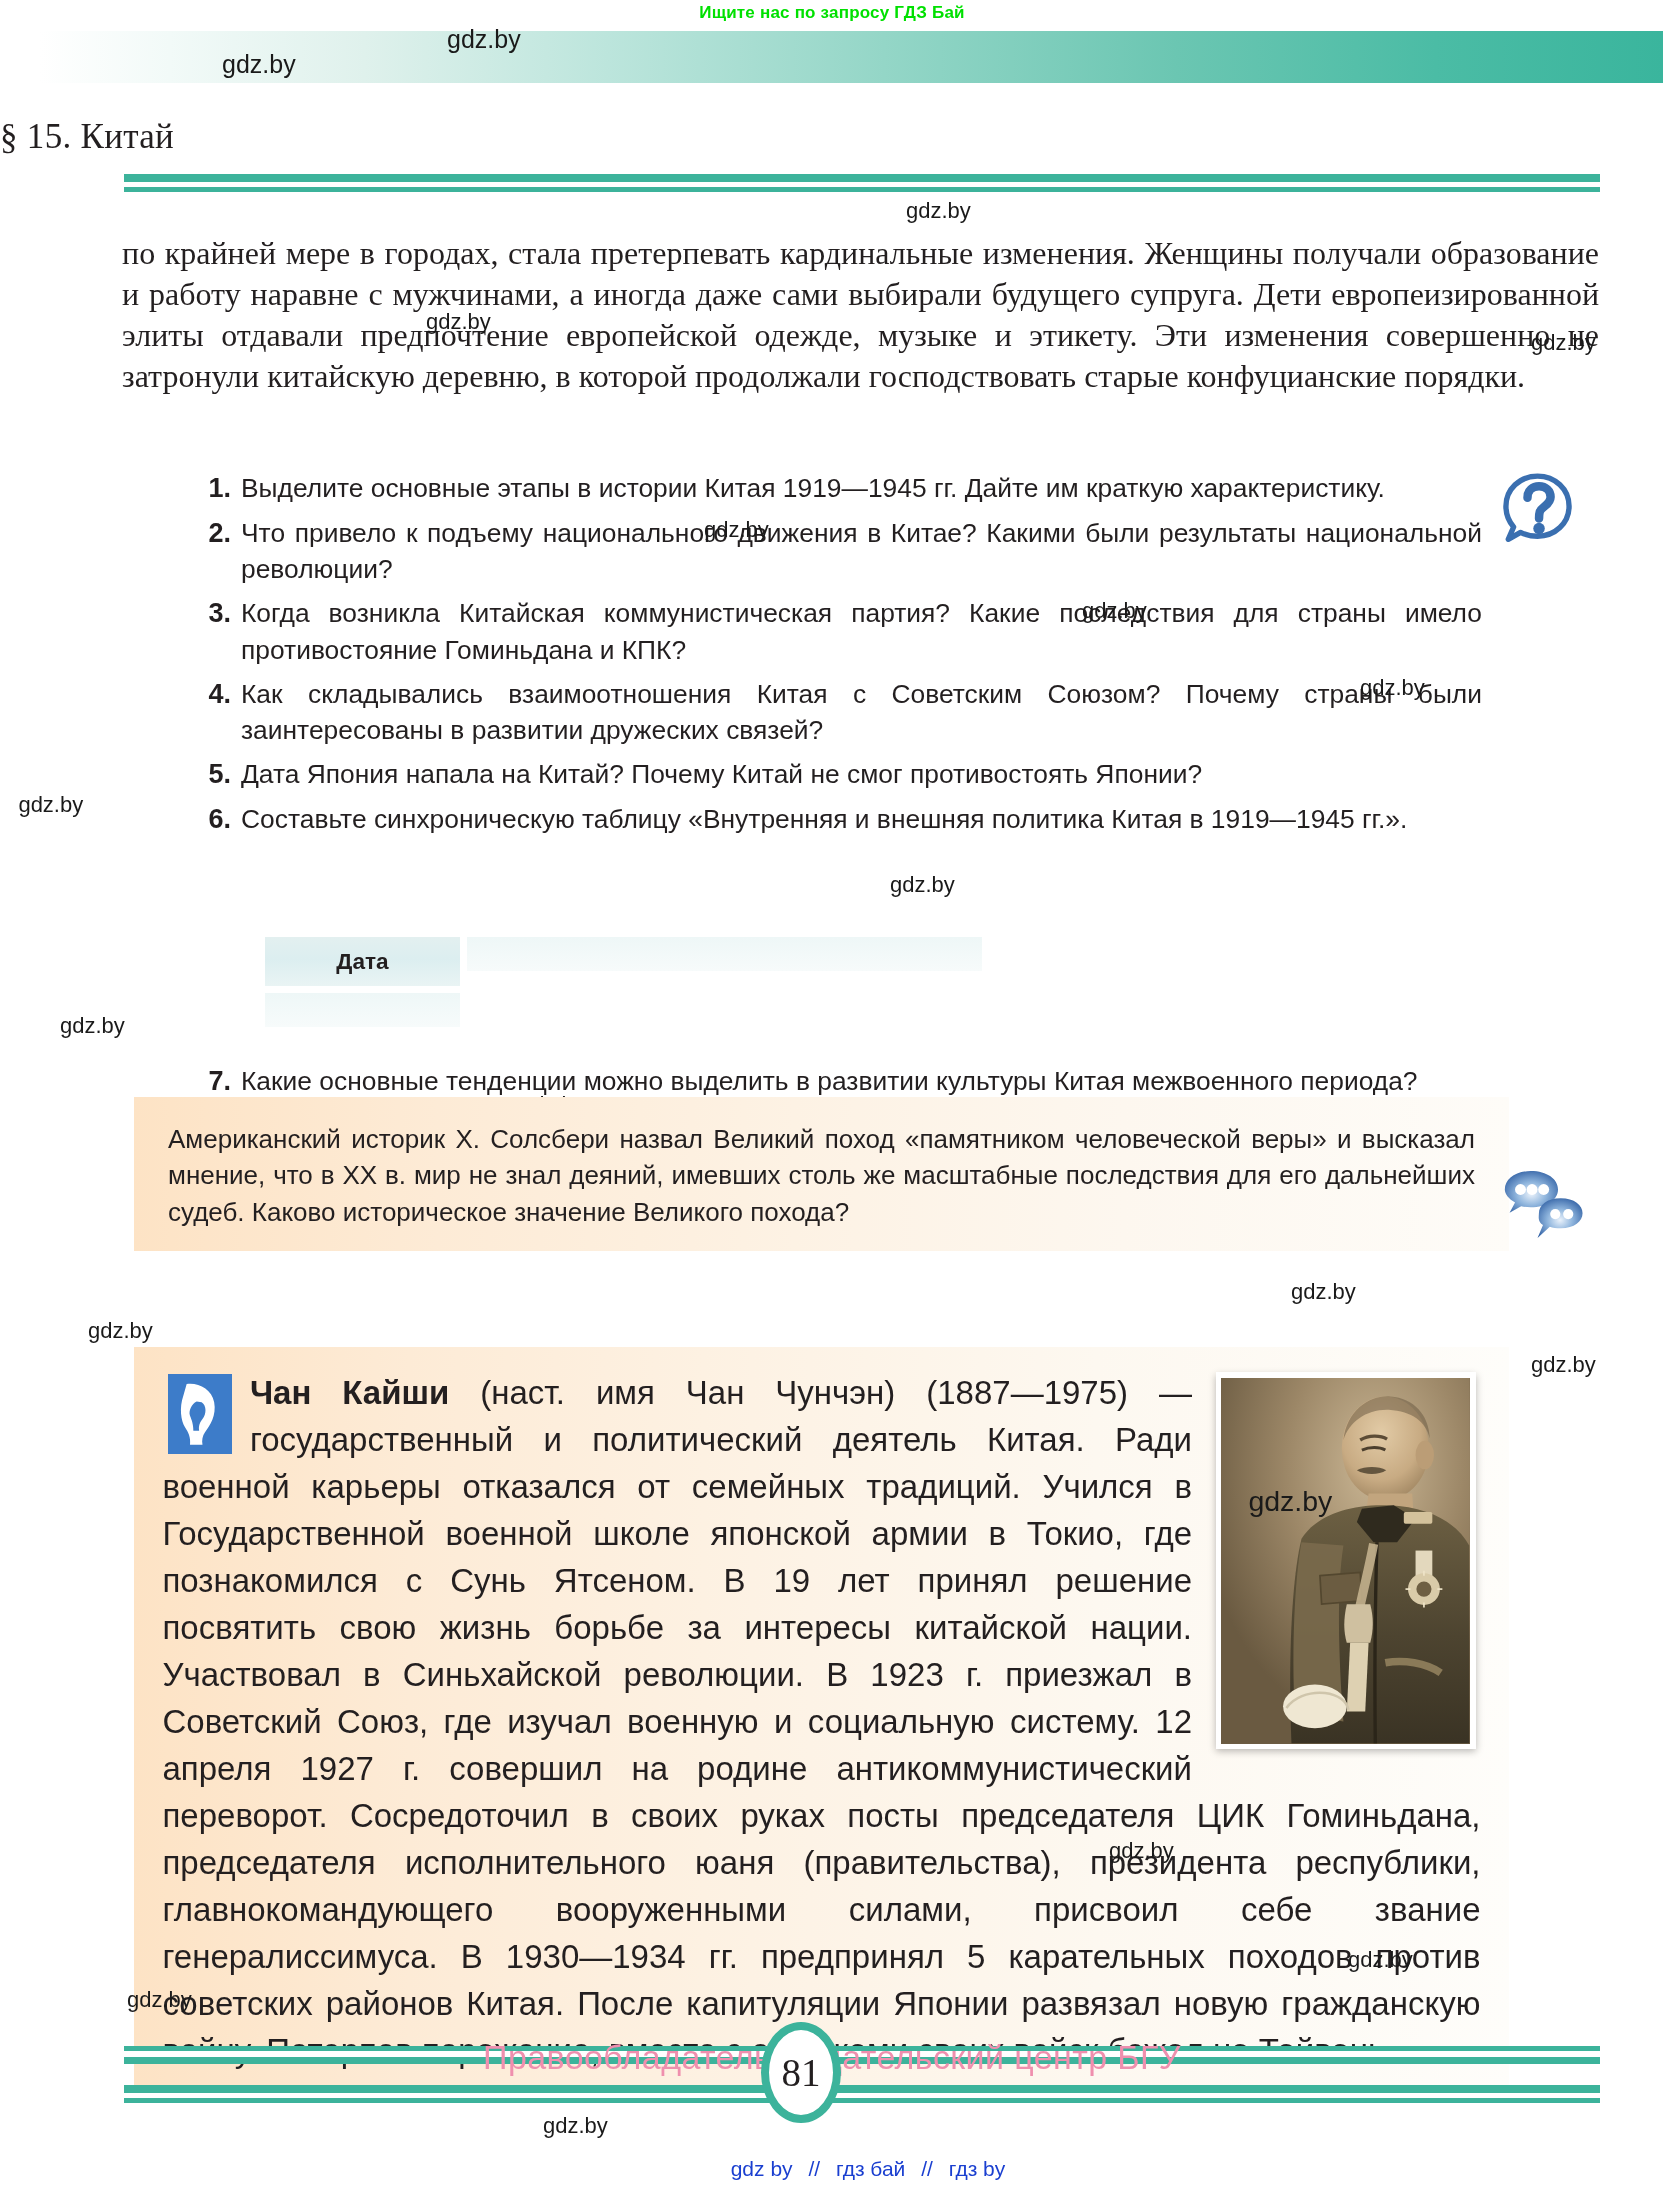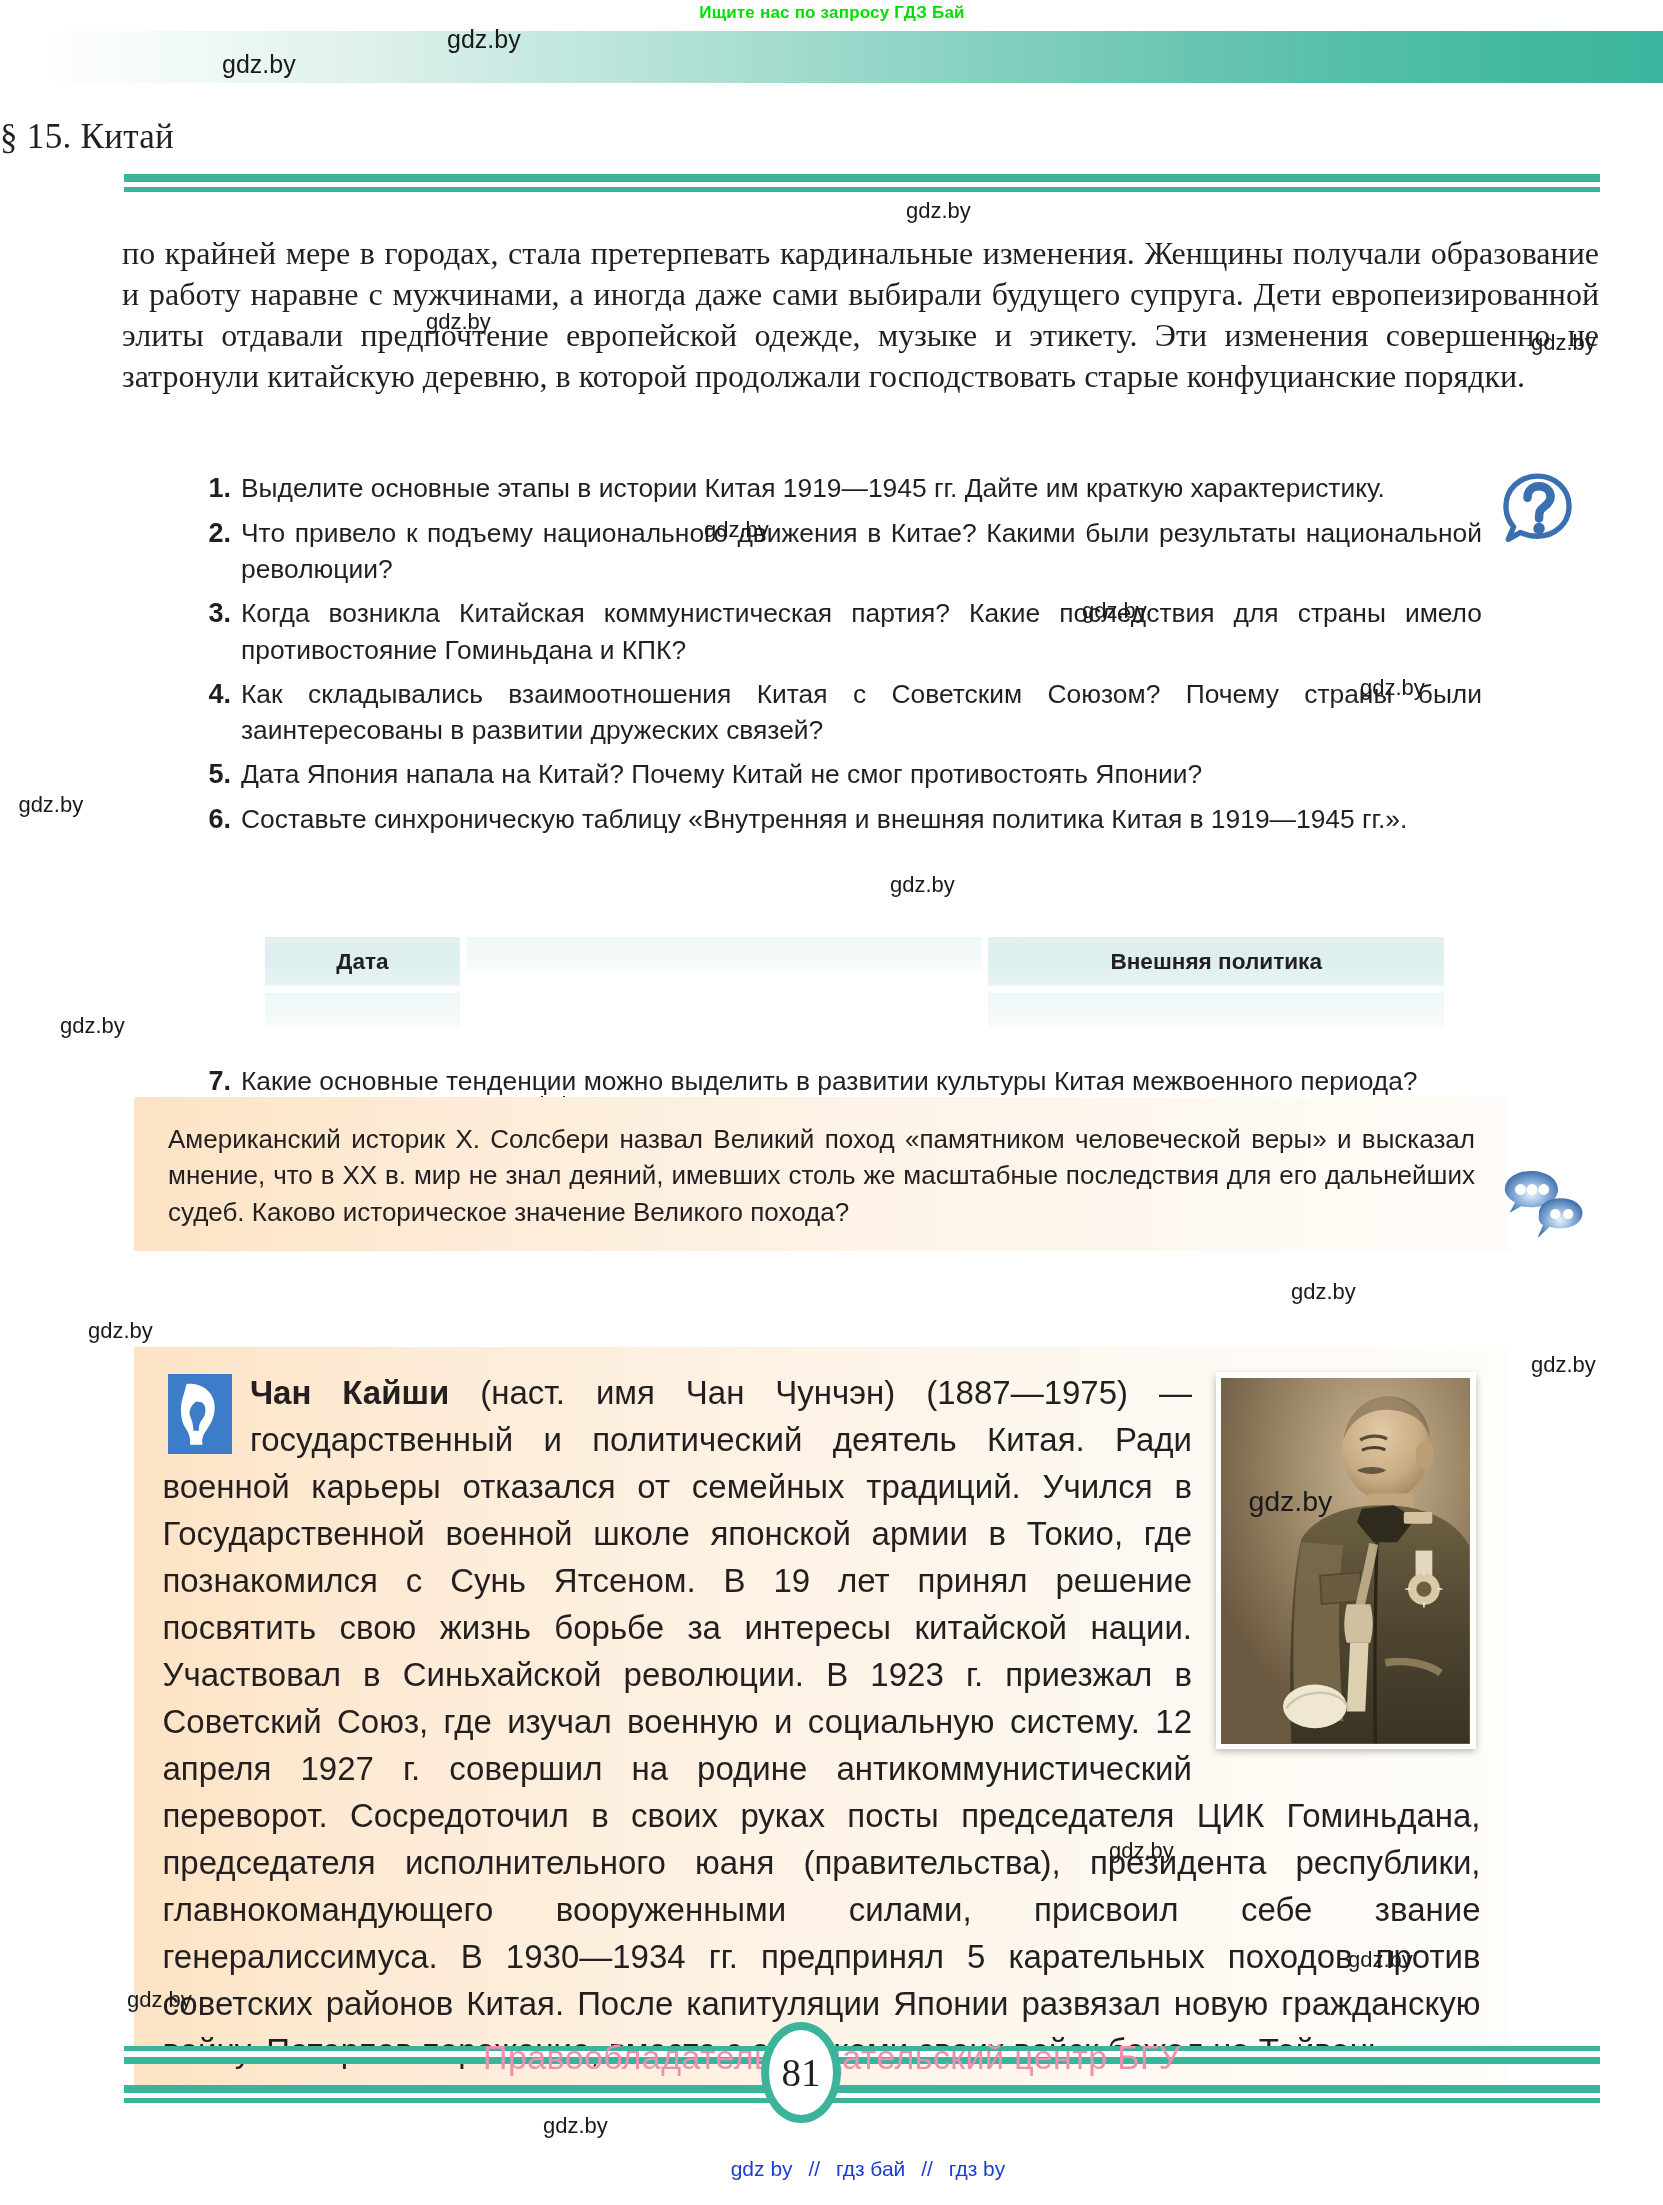--- a/index.html
+++ b/index.html
@@ -387,24 +387,20 @@
   <div class="wm" style="left:18.4px; top:792px;">gdz.by</div>
   <div class="wm" style="left:890px; top:872px;">gdz.by</div>
   <div class="wm" style="left:60px; top:1013px;">gdz.by</div>
 
   <div class="sync-table">
     <div class="sync-col c1">
       <div class="sync-head">Дата</div>
       <div class="sync-cell"></div>
     </div>
     <div class="sync-col c2">
-      <div class="sync-cell"></div>
-    </div>
-    <div class="sync-col c3">
-      <div class="sync-head">Внешняя политика</div>
       <div class="sync-cell"></div>
     </div>
   </div>
 
   <div class="questions" style="top:1063px;">
     <div class="question-row">
       <div class="question-num">7.</div>
       <div class="question-text">Какие основные тенденции можно выделить в развитии культуры Китая межвоенного периода?</div>
     </div>
   </div>

